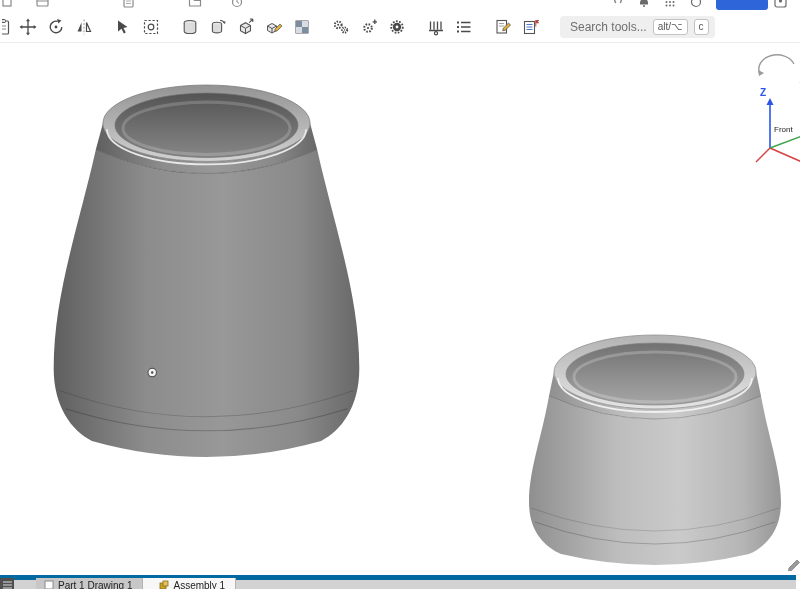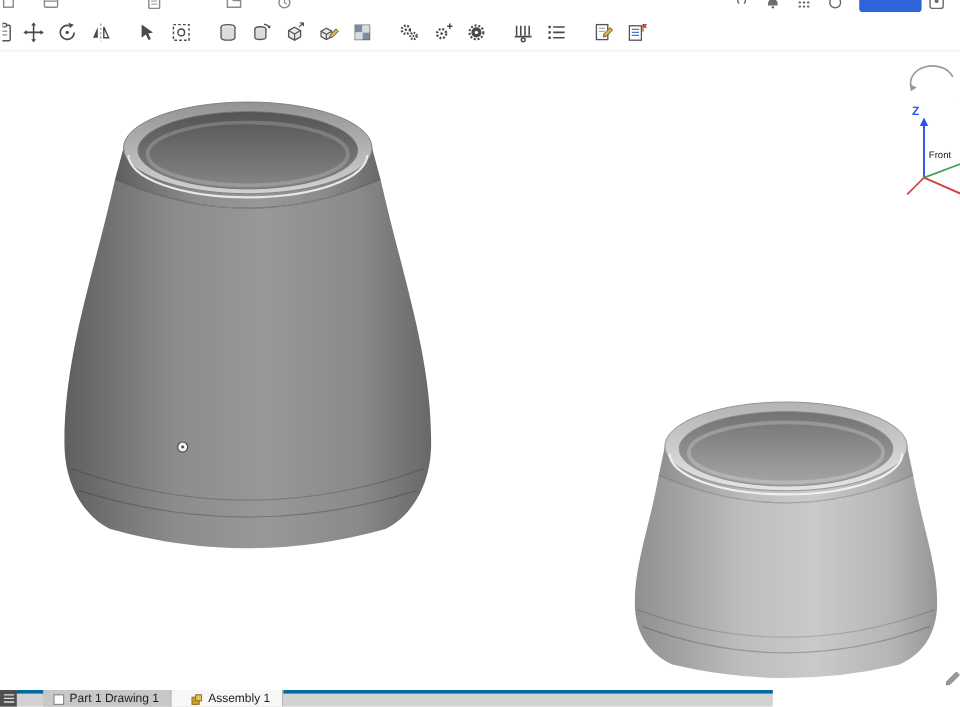--- a/index.html
+++ b/index.html
@@ -31,22 +31,22 @@
   
   .canvas { position:absolute; left:0; top:43px; width:800px; height:532px; background:#fff; }
   .part-large { position:absolute; left:49px; top:36px; }
   .part-small { position:absolute; left:527px; top:287px; }
   .triad { position:absolute; right:-8px; top:9px; }
   .triad-z { font-size:10px; font-weight:bold; fill:#2a56e8; }
   .triad-front { font-size:8px; fill:#222; }
   .corner-tool { position:absolute; right:-3px; bottom:4px; }
 
   
-  .tabbar { position:absolute; left:0; bottom:0; width:644px; height:14px;
-    background:#d2d2d2; border-top:3px solid #0369a1; display:flex; align-items:flex-end; }
+  .tabbar { position:absolute; left:0; bottom:0; width:796px; height:14px;
+    background:#d2d2d2; border-top:5px solid #0369a1; display:flex; align-items:center; }
   .tab-manager { width:14px; height:14px; background:#4f4f4f; display:flex;
     align-items:center; justify-content:center; flex:0 0 auto; }
   .tab-spacer { width:22px; flex:0 0 auto; }
   .tab { height:14px; display:flex; align-items:center; gap:4px; padding:1px 10px 0 8px;
     font-size:10px; color:#222; white-space:nowrap; border-right:1px solid #b4b4b4; }
   .tab.inactive { background:#c7c7c7; }
   .tab.active { background:#f7f7f7;padding-left:16px; }
 </style>
 </head>
 <body>
@@ -239,20 +239,25 @@
   </div>
   <div class="tb">
     <svg width="18" height="18">
         <rect x="2.5" y="3.5" width="10" height="12" fill="#fff" stroke="#555" stroke-width="1.1"></rect>
         <path d="M4.5 6.5h6M4.5 9h6M4.5 11.5h6" stroke="#4a77c9" stroke-width="1.2"></path>
         <path d="M13.8 2v6.5" stroke="#b94a3d" stroke-width="1"></path>
         <path d="M13.8 2h3.5l-1.3 1.6 1.3 1.6h-3.5z" fill="#b94a3d"></path>
       </svg>
   </div>
 
+  <div class="search-box">
+    <span class="stxt">Search tools...</span>
+    <span class="kbd">alt/⌥</span>
+    <span class="kbd">c</span>
+  </div>
 </div>
 
 <div class="canvas">
 
   <svg class="part-large" width="315" height="378" viewBox="0 0 312 376">
     <defs>
       <linearGradient id="bodyL" x1="0" y1="0" x2="1" y2="0">
         <stop offset="0" stop-color="#5f5f5f"></stop>
           <stop offset=".3" stop-color="#8c8c8c"></stop>
         <stop offset=".55" stop-color="#989898"></stop>

